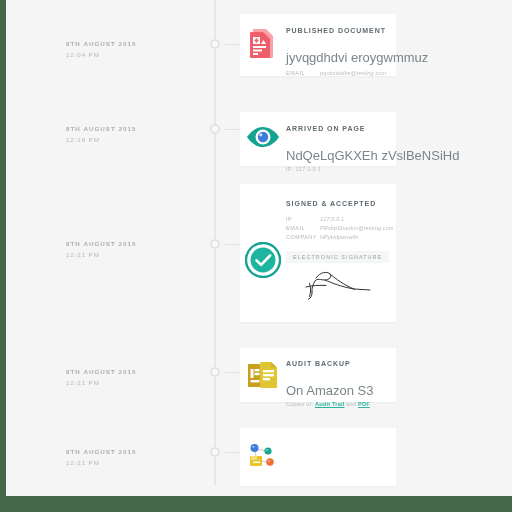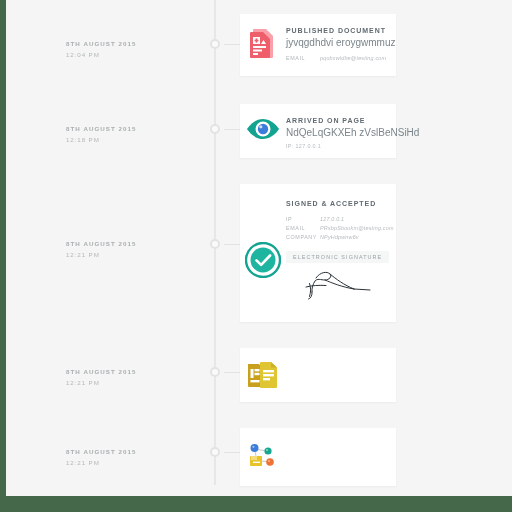--- a/index.html
+++ b/index.html
@@ -78,22 +78,22 @@
   }
   .card-body { flex: 1 1 auto; padding-right: 8px; }
   .title {
     font-size: 7px; font-weight: bold;
     letter-spacing: .95px; color: #606a70;
     text-transform: uppercase;
     line-height: 11px;
     white-space: nowrap;
   }
   .subtitle {
-    font-size: 10px; color: #7b858b;
-    line-height: 12px; margin-top: 1px;
+    font-size: 13px; color: #7b858b;
+    line-height: 12px; margin-top: 16px;
     white-space: nowrap;
   }
   .meta {
     font-size: 5.4px; color: #b6bcbf;
     line-height: 10px; margin-top: 2px;
     letter-spacing: .35px;
     white-space: nowrap;
   }
   .meta-row { display: flex; font-size: 5.4px; line-height: 9px; }
   .meta-k {
@@ -169,21 +169,21 @@
   </div>
 
   <div class="row" style="top:104px">
     <div class="stamp" style="top:19px">
       <div class="d">8TH AUGUST 2015</div>
       <div class="t">12:18 PM</div>
     </div>
     <div class="node" style="top:20px"></div>
     <div class="connector" style="top:25px"></div>
 
-    <div class="card" style="top:0px;height:54px;padding:11px 0 11px 0">
+    <div class="card" style="top:8px;height:54px;padding:11px 0 11px 0">
       <div class="card-icon">
         <svg class="eye" viewBox="0 0 34 22">
           <path d="M17 1 C27 1 33 11 33 11 C33 11 27 21 17 21 C7 21 1 11 1 11 C1 11 7 1 17 1 z" fill="#13a391"></path>
           <circle cx="17" cy="11" r="7.5" fill="#ffffff"></circle>
           <circle cx="17" cy="11" r="5.2" fill="#3b7dd8"></circle>
           <circle cx="14.8" cy="8.8" r="1.6" fill="#ffffff" opacity=".75"></circle>
         </svg>
       </div>
       <div class="card-body">
         <div class="title">ARRIVED ON PAGE</div>
@@ -260,20 +260,30 @@
           <rect x="6.5" y="8" width="5" height="2.4" fill="#fff"></rect>
           <rect x="6.5" y="11.8" width="5" height="2.4" fill="#fff"></rect>
           <rect x="2.5" y="19" width="9" height="2.4" fill="#fff"></rect>
           <path d="M13 1 h10 l6 5.5 v19.5 a1 1 0 0 1 -1 1 H13 a1 1 0 0 1 -1 -1 V2 a1 1 0 0 1 1 -1 z" fill="#e0c533"></path>
           <path d="M23 1 l6 5.5 h-6 z" fill="#cdb12a"></path>
           <rect x="15" y="9" width="11" height="2.4" fill="#fff"></rect>
           <rect x="15" y="13" width="11" height="2.4" fill="#fff"></rect>
           <rect x="15" y="17" width="7" height="2.4" fill="#fff"></rect>
         </svg>
       </div>
+      <div class="card-body">
+        <div class="title">AUDIT BACKUP</div>
+        <div class="subtitle">On Amazon S3</div>
+        <div class="muted-line" style="margin-top:2px">
+          <span>Copies of:</span>
+          <span class="link">Audit Trail</span>
+          <span>and</span>
+          <span class="link">PDF</span><span>.</span>
+        </div>
+      </div>
     </div>
   </div>
 
   <div class="row" style="top:428px">
     <div class="stamp" style="top:18px">
       <div class="d">8TH AUGUST 2015</div>
       <div class="t">12:21 PM</div>
     </div>
     <div class="node" style="top:19px"></div>
     <div class="connector" style="top:24px"></div>

